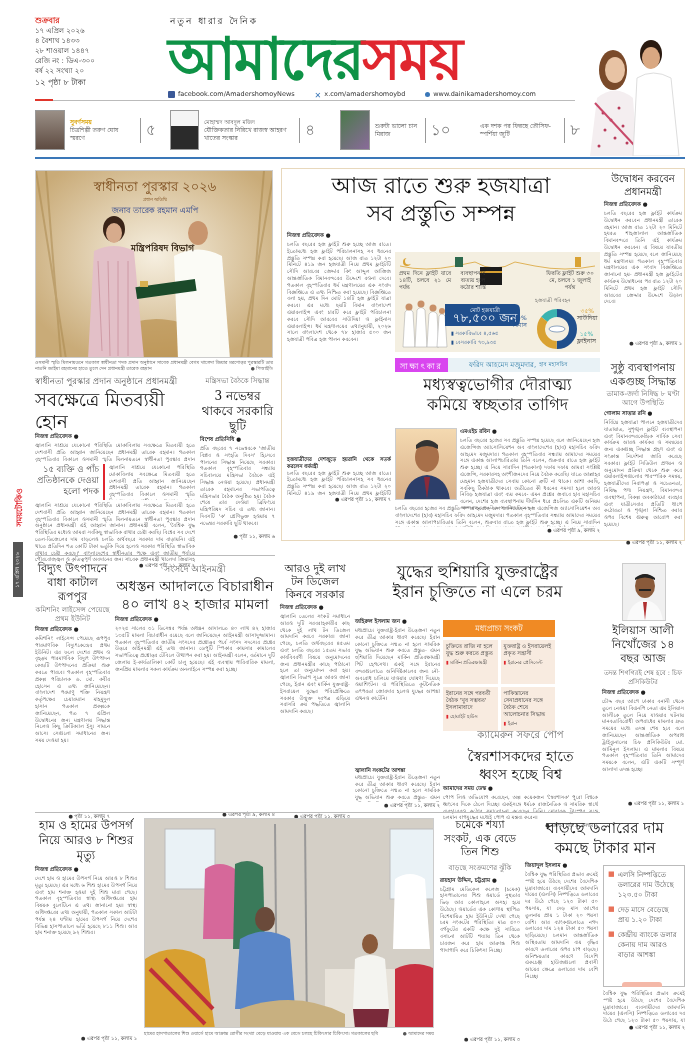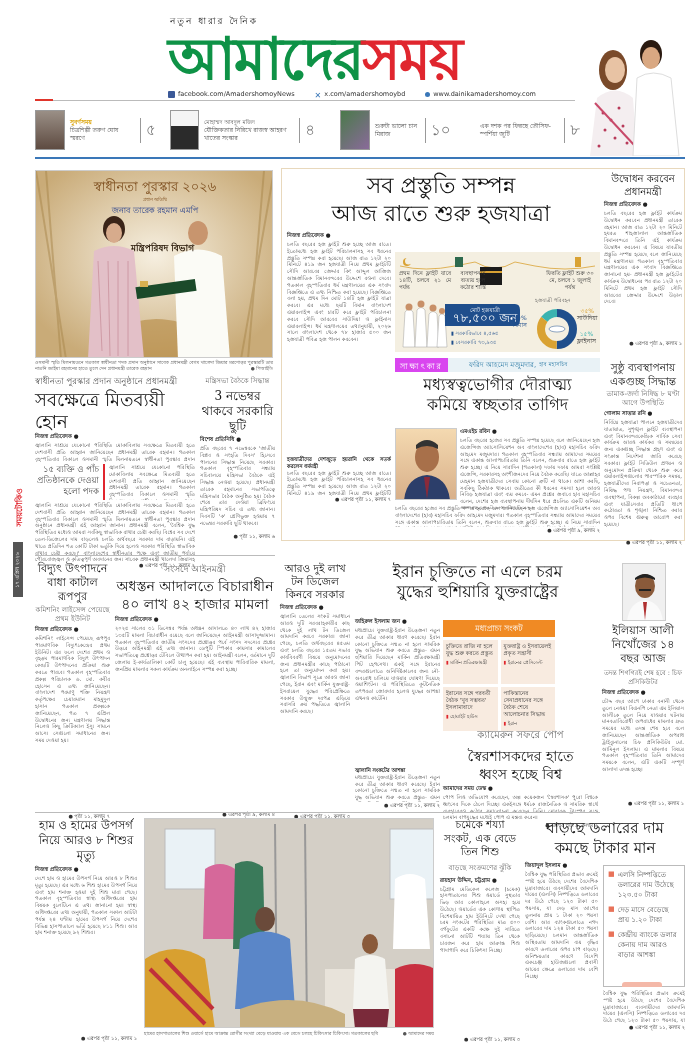--- a/index.html
+++ b/index.html
@@ -34,20 +34,29 @@
 .teaser .txt{font-size:6px;line-height:8px;color:#555}
 .teaser .pg{font-size:15px;color:#777;border-left:1px solid #999;padding-left:5px;margin-left:3px}
 .blue-rule{left:35px;top:157px;width:650px;height:2px;background:#3a77b8}
 
 .side-label{left:12px;top:480px;width:14px;height:120px}
 </style>
 </head>
 <body>
 
 <div class="abs masthead">
+  <div class="abs dateblock">
+    <div class="day">শুক্রবার</div>
+    <div>১৭ এপ্রিল ২০২৬</div>
+    <div>৪ বৈশাখ ১৪৩৩</div>
+    <div>২৮ শাওয়াল ১৪৪৭</div>
+    <div>রেজি নং : ডিএ-৩০০</div>
+    <div>বর্ষ ২২ সংখ্যা ২০</div>
+    <div class="price">১২ পৃষ্ঠা ৮ টাকা</div>
+  </div>
   <div class="abs tagline">নতুন ধারার দৈনিক</div>
   <div class="abs social">
     <span><span class="ic" style="background:#3b5998"></span><span>facebook.com/AmadershomoyNews</span></span>
     <span><span class="ic" style="background:#fff;color:#3a77b8;font-size:8px;width:auto">✕</span><span>x.com/amadershomoybd</span></span>
     <span><span class="ic" style="background:#3a77b8;border-radius:50%;width:5px;height:5px"></span><span>www.dainikamadershomoy.com</span></span>
   </div>
   <div class="abs logo">
     <span class="g">আমাদের</span>
       <span class="r">সময়</span>
   </div>
@@ -171,22 +180,22 @@
 <div class="abs" style="left:200px;top:375px;width:75px">
   <div class="sub" style="font-size:7px">মন্ত্রিসভা বৈঠকে সিদ্ধান্ত</div>
   <div class="hl" style="font-size:12px;line-height:15px;margin:2px 0">3 নভেম্বর থাকবে সরকারি ছুটি</div>
   <div class="byline">বিশেষ প্রতিনিধি ●</div>
   <div class="body-text" style="height:88px;overflow:hidden">প্রতি বছরের ৭ নভেম্বরকে 'জাতীয় বিপ্লব ও সংহতি দিবস' হিসেবে পালনের সিদ্ধান্ত নিয়েছে সরকার। গতকাল বৃহস্পতিবার সন্ধ্যায় সচিবালয়ে মন্ত্রিসভা বৈঠকে এই সিদ্ধান্ত নেওয়া হয়েছে। প্রধানমন্ত্রী তারেক রহমানের সভাপতিত্বে মন্ত্রিসভার বৈঠক অনুষ্ঠিত হয়। বৈঠক শেষে তার দেওয়া ব্রিফিংয়ে মন্ত্রিপরিষদ সচিব এ তথ্য জানান। দিবসটি 'ক' শ্রেণিভুক্ত হওয়ায় ৭ নভেম্বর সরকারি ছুটি থাকবে।</div>
   <div class="jump">● পৃষ্ঠা ১১, কলাম ৬</div>
 </div>
 
 <div class="abs" style="left:281px;top:168px;width:404px;height:373px;border:1px solid #e8d8bc;background:#fff"></div>
 <div class="abs hl" style="left:283px;top:172px;width:316px;font-size:22px;line-height:28px">
+  <div>আজ রাতে শুরু হজযাত্রা</div>
   <div>সব প্রস্তুতি সম্পন্ন</div>
-  <div>আজ রাতে শুরু হজযাত্রা</div>
 </div>
 <div class="abs" style="left:287px;top:232px;width:104px">
   <div class="byline">নিজস্ব প্রতিবেদক ●</div>
   <div class="body-text" style="height:215px;overflow:hidden">চলতি বছরের হজ ফ্লাইট শুরু হচ্ছে আজ রাতে। ইতোমধ্যে হজ ফ্লাইট পরিচালনাসহ সব ধরনের প্রস্তুতি সম্পন্ন করা হয়েছে। আজ রাত ১২টা ২০ মিনিটে ৪১৯ জন হজযাত্রী নিয়ে প্রথম ফ্লাইটটি সৌদি আরবের জেদ্দার কিং আব্দুল আজিজ আন্তর্জাতিক বিমানবন্দরের উদ্দেশে রওনা দেবে। গতকাল বৃহস্পতিবার ধর্ম মন্ত্রণালয়ের এক সংবাদ বিজ্ঞপ্তিতে এ তথ্য নিশ্চিত করা হয়েছে। বিজ্ঞপ্তিতে বলা হয়, প্রথম দিন মোট ১৪টি হজ ফ্লাইট যাত্রা করবে। এর মধ্যে ছয়টি বিমান বাংলাদেশ এয়ারলাইন্স এবং চারটি করে ফ্লাইট পরিচালনা করবে সৌদি আরবের সাউদিয়া ও ফ্লাইনাস এয়ারলাইন্স। ধর্ম মন্ত্রণালয়ের তথ্যানুযায়ী, ২০২৬ সালে বাংলাদেশ থেকে ৭৮ হাজার ৫০০ জন হজযাত্রী পবিত্র হজ পালন করবেন।</div>
   <div class="body-text" style="font-weight:bold;color:#222">হজযাত্রীদের দেশজুড়ে হয়রানি থেকে সতর্ক করলেন ধর্মমন্ত্রী</div>
   <div class="body-text" style="height:26px;overflow:hidden">চলতি বছরের হজ ফ্লাইট শুরু হচ্ছে আজ রাতে। ইতোমধ্যে হজ ফ্লাইট পরিচালনাসহ সব ধরনের প্রস্তুতি সম্পন্ন করা হয়েছে। আজ রাত ১২টা ২০ মিনিটে ৪১৯ জন হজযাত্রী নিয়ে প্রথম ফ্লাইটটি সৌদি আরবের জেদ্দার কিং আব্দুল আজিজ আন্তর্জাতিক বিমানবন্দরের উদ্দেশে রওনা দেবে। গতকাল বৃহস্পতিবার ধর্ম মন্ত্রণালয়ের এক সংবাদ বিজ্ঞপ্তিতে এ তথ্য নিশ্চিত করা হয়েছে। বিজ্ঞপ্তিতে বলা হয়, প্রথম দিন মোট ১৪টি হজ ফ্লাইট যাত্রা করবে। এর মধ্যে ছয়টি বিমান বাংলাদেশ এয়ারলাইন্স এবং চারটি করে ফ্লাইট পরিচালনা করবে সৌদি আরবের সাউদিয়া ও ফ্লাইনাস এয়ারলাইন্স। ধর্ম মন্ত্রণালয়ের তথ্যানুযায়ী, ২০২৬ সালে বাংলাদেশ থেকে ৭৮ হাজার ৫০০ জন হজযাত্রী পবিত্র হজ পালন করবেন।</div>
   <div class="jump">● এরপর পৃষ্ঠা ১১, কলাম ৭</div>
 </div>
 
 <div class="abs" style="left:395px;top:252px;width:205px;height:100px;background:#f4efe1;overflow:hidden">
@@ -303,22 +312,22 @@
 </div>
 
 <div class="abs" style="left:280px;top:562px;width:70px">
   <div class="hl" style="font-size:10.5px;line-height:13px">আরও দুই লাখ টন ডিজেল কিনবে সরকার</div>
   <div class="byline" style="margin-top:3px">নিজস্ব প্রতিবেদক ●</div>
   <div class="body-text" style="height:200px;overflow:hidden">জ্বালানি তেলের সংকট সমাধানে আরও দুটি সরবরাহকারীর কাছ থেকে দুই লাখ টন ডিজেল আমদানি করবে সরকার। জানা গেছে, চলতি অর্থবছরের ৪৫তম এবং চলতি বছরের ১৫তম সভার কার্যবিবরণী বিষয়ে অনুমোদনের জন্য প্রধানমন্ত্রীর কাছে পাঠানো হলে তা অনুমোদন করা হয়। জ্বালানি বিভাগ সূত্রে আরও জানা গেছে, ইরান এবং মার্কিন যুক্তরাষ্ট্র-ইসরায়েল যুদ্ধের পরিপ্রেক্ষিতে সরকার উন্মুক্ত দরপত্র এড়িয়ে সরাসরি ক্রয় পদ্ধতিতে জ্বালানি আমদানি করছে।</div>
   <div class="jump">● এরপর পৃষ্ঠা ১১, কলাম ৩</div>
 </div>
 
 <div class="abs hl" style="left:355px;top:562px;width:245px;font-size:16px;line-height:20px">
+  <div>যুদ্ধের হুশিয়ারি যুক্তরাষ্ট্রের</div>
   <div>ইরান চুক্তিতে না এলে চরম</div>
-  <div>যুদ্ধের হুশিয়ারি যুক্তরাষ্ট্রের</div>
 </div>
 <div class="abs" style="left:355px;top:618px;width:85px">
   <div class="byline">জহিরুল ইসলাম জন ●</div>
   <div class="body-text" style="height:140px;overflow:hidden">মধ্যপ্রাচ্যে যুক্তরাষ্ট্র-ইরান উত্তেজনা নতুন করে তীব্র আকার ধারণ করেছে। ইরান কোনো চুক্তিতে সম্মত না হলে সামরিক যুদ্ধ অভিযান শুরু করতে প্রস্তুত- এমন হুশিয়ারি দিয়েছেন মার্কিন প্রতিরক্ষামন্ত্রী পিট হেগসেথ। একই সঙ্গে ইরানের বন্দরগুলোতে অনির্দিষ্টকালের জন্য নৌ-অবরোধ চালিয়ে যাওয়ার ঘোষণা দিয়েছে ওয়াশিংটন। এ পরিস্থিতিতে কূটনৈতিক তৎপরতা জোরদার হলেও যুদ্ধের আশঙ্কা এখনও কাটেনি।</div>
   <div class="body-text" style="font-weight:bold;color:#222">জ্বালানি সংকটের আশঙ্কা</div>
   <div class="body-text" style="height:28px;overflow:hidden">মধ্যপ্রাচ্যে যুক্তরাষ্ট্র-ইরান উত্তেজনা নতুন করে তীব্র আকার ধারণ করেছে। ইরান কোনো চুক্তিতে সম্মত না হলে সামরিক যুদ্ধ অভিযান শুরু করতে প্রস্তুত- এমন হুশিয়ারি দিয়েছেন মার্কিন প্রতিরক্ষামন্ত্রী পিট হেগসেথ। একই সঙ্গে ইরানের বন্দরগুলোতে অনির্দিষ্টকালের জন্য নৌ-অবরোধ চালিয়ে যাওয়ার ঘোষণা দিয়েছে ওয়াশিংটন। এ পরিস্থিতিতে কূটনৈতিক তৎপরতা জোরদার হলেও যুদ্ধের আশঙ্কা এখনও কাটেনি।</div>
   <div class="jump">● এরপর পৃষ্ঠা ১১, কলাম ২</div>
 </div>
 
 <div class="abs" style="left:443px;top:620px;width:112px">

